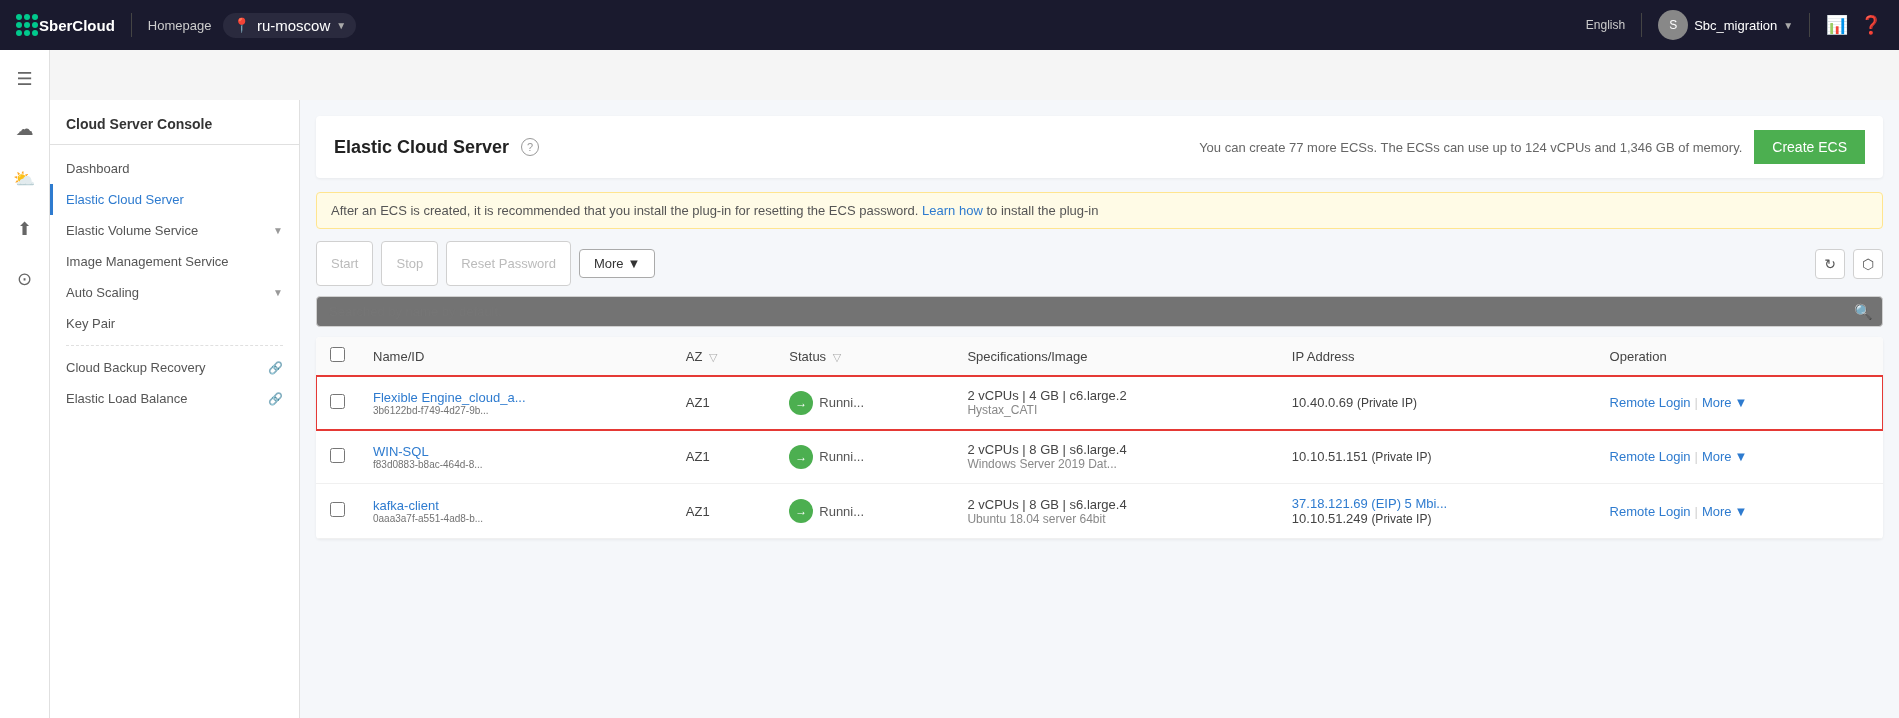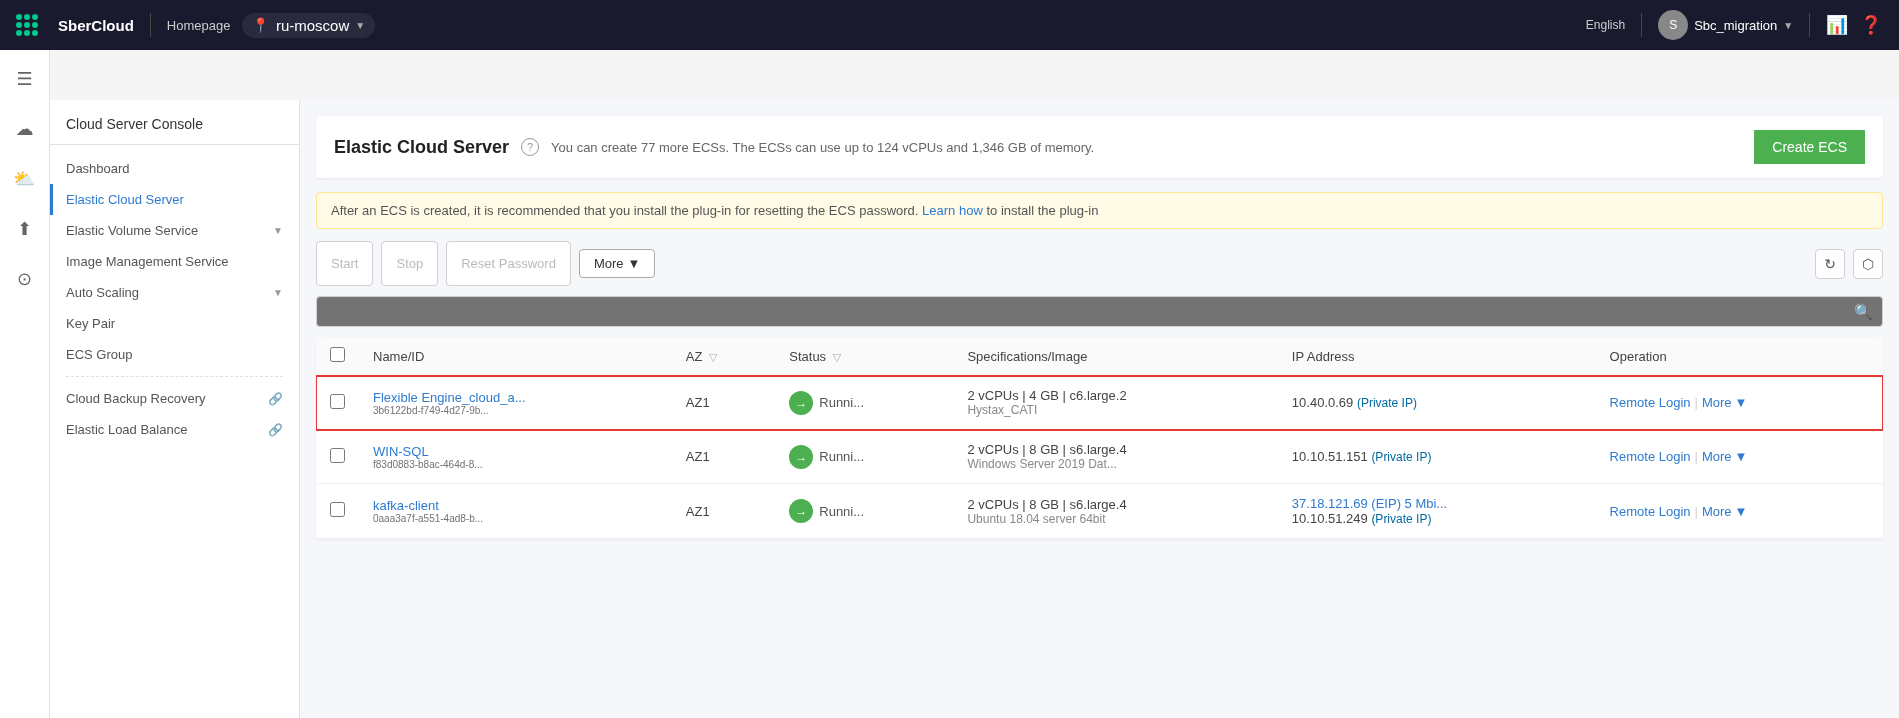--- a/index.html
+++ b/index.html
@@ -3,21 +3,21 @@
   <meta charset="utf-8">
   <style>
     * { box-sizing: border-box; margin: 0; padding: 0; }
     body { font-family: -apple-system, BlinkMacSystemFont, 'Segoe UI', sans-serif; font-size: 13px; background: #f5f5f5; color: #333; }
 
     
     .topnav {
       display: flex; align-items: center; background: #1a1a2e; color: #fff;
       height: 50px; padding: 0 16px; gap: 12px;
     }
-    .topnav-logo { display: flex; align-items: center; gap: 20px; font-size: 15px; font-weight: 600; }
+    .topnav-logo { display: flex; align-items: center; gap: 1px; font-size: 15px; font-weight: 600; }
     .logo-dots { display: grid; grid-template-columns: repeat(3,6px); gap: 2px; }
     .logo-dot { width: 6px; height: 6px; border-radius: 50%; background: #00c98d; }
     .topnav-divider { width: 1px; height: 24px; background: #444; margin: 0 4px; }
     .topnav-link { color: #ccc; font-size: 13px; cursor: pointer; }
     .topnav-region { display: flex; align-items: center; gap: 6px; background: #2a2a3e; border-radius: 16px; padding: 4px 10px; cursor: pointer; }
     .region-pin { color: #e91e8c; font-size: 14px; }
     .region-text { color: #fff; font-size: 15px; }
     .topnav-spacer { flex: 1; }
     .topnav-lang { color: #ccc; font-size: 12px; }
     .topnav-avatar { width: 30px; height: 30px; border-radius: 50%; background: #888; display: flex; align-items: center; justify-content: center; color: #fff; font-size: 12px; }
@@ -28,31 +28,31 @@
     
     .sidebar-toggle { position: fixed; left: 0; top: 50px; width: 50px; background: #fff; border-right: 1px solid #e0e0e0; height: calc(100vh - 50px); display: flex; flex-direction: column; align-items: center; padding: 12px 0; gap: 16px; z-index: 10; }
     .sidebar-icon-btn { color: #666; font-size: 18px; cursor: pointer; padding: 6px; }
 
     
     .page-layout { display: flex; margin-top: 50px; }
     .left-sidebar { width: 250px; background: #fff; border-right: 1px solid #e0e0e0; min-height: calc(100vh - 50px); padding: 16px 0; flex-shrink: 0; margin-left: 50px; }
     .main-content { flex: 1; padding: 16px; background: #f5f7fa; }
 
     
-    .sidebar-title { font-size: 14px; font-weight: 400; color: #333; padding: 0 16px 12px; border-bottom: 1px solid #e0e0e0; margin-bottom: 8px; }
+    .sidebar-title { font-size: 14px; font-weight: 700; color: #333; padding: 0 16px 12px; border-bottom: 1px solid #e0e0e0; margin-bottom: 8px; }
     .sidebar-item { padding: 8px 16px; cursor: pointer; color: #555; font-size: 13px; display: flex; align-items: center; gap: 6px; }
     .sidebar-item.active { color: #2e7bcf; border-left: 3px solid #2e7bcf; padding-left: 13px; font-weight: 500; }
     .sidebar-item-arrow { color: #999; font-size: 10px; margin-left: auto; }
     .sidebar-item-link-icon { color: #bbb; font-size: 12px; margin-left: auto; }
     .sidebar-divider { border: none; border-top: 1px dashed #e0e0e0; margin: 6px 16px; }
 
     
     .page-header { display: flex; align-items: center; gap: 12px; margin-bottom: 14px; background: #fff; padding: 14px 18px; border-radius: 4px; box-shadow: 0 1px 3px rgba(0,0,0,0.06); }
     .page-title { font-size: 18px; font-weight: 600; color: #222; }
-    .page-header-info { font-size: 13px; color: #666; flex: 1; }
+    .page-header-info { font-size: 13px; color: #666; flex: 1; text-align: right; }
     .create-btn { background: #4caf50; color: #fff; border: none; padding: 9px 18px; border-radius: 0; font-size: 14px; font-weight: 500; cursor: pointer; white-space: nowrap; }
     .help-icon { width: 18px; height: 18px; border-radius: 50%; border: 1.5px solid #999; display: flex; align-items: center; justify-content: center; color: #999; font-size: 11px; cursor: pointer; }
 
     
     .alert-bar { background: #fffbe6; border: 1px solid #ffe58f; border-radius: 4px; padding: 10px 14px; font-size: 13px; color: #555; margin-bottom: 12px; }
     .alert-bar a { color: #2e7bcf; text-decoration: none; }
 
     
     .toolbar { display: flex; align-items: center; gap: 8px; margin-bottom: 10px; }
     .toolbar-btn { padding: 14px 14px; border: 1px solid #d0d0d0; background: #fff; color: #555; border-radius: 4px; font-size: 13px; cursor: pointer; }
@@ -77,21 +77,21 @@
     .cb { width: 15px; height: 15px; cursor: pointer; }
     .server-name { color: #2e7bcf; font-size: 13px; cursor: pointer; }
     .server-id { color: #737373; font-size: 10px; }
     .status-running { display: flex; align-items: center; gap: 6px; }
     .status-dot-wrap { width: 24px; height: 24px; border-radius: 50%; background: #4caf50; display: flex; align-items: center; justify-content: center; }
     .status-arrow { color: #fff; font-size: 12px; }
     .status-text { color: #555; }
     .specs { color: #444; font-size: 13px; }
     .specs-sub { color: #888; font-size: 12px; }
     .ip-main { color: #444; }
-    .ip-label { color: #0369a1; font-size: 12px; }
+    .ip-label { color: #404040; font-size: 12px; }
     .ip-eip { color: #2e7bcf; }
     .op-link { color: #2e7bcf; cursor: pointer; font-size: 13px; text-decoration: none; margin-top: 20px; }
     .op-divider { color: #d0d0d0; margin: 0 4px; }
     .op-more { color: #2e7bcf; cursor: pointer; font-size: 13px; display: inline-flex; align-items: center; gap: 3px; }
     .filter-icon { color: #aaa; font-size: 11px; margin-left: 3px; }
   </style>
 </head>
 <body>
 
 <div class="topnav">
@@ -154,23 +154,20 @@
     </div>
     <div class="sidebar-item">
       <span>Image Management Service</span>
     </div>
     <div class="sidebar-item">
       <span>Auto Scaling</span>
       <span class="sidebar-item-arrow">▼</span>
     </div>
     <div class="sidebar-item">
       <span>Key Pair</span>
-    </div>
-    <div class="sidebar-item">
-      <span>ECS Group</span>
     </div>
     <hr class="sidebar-divider">
     <div class="sidebar-item">
       <span>Cloud Backup Recovery</span>
       <span class="sidebar-item-link-icon">🔗</span>
     </div>
     <div class="sidebar-item">
       <span>Elastic Load Balance</span>
       <span class="sidebar-item-link-icon">🔗</span>
     </div>

